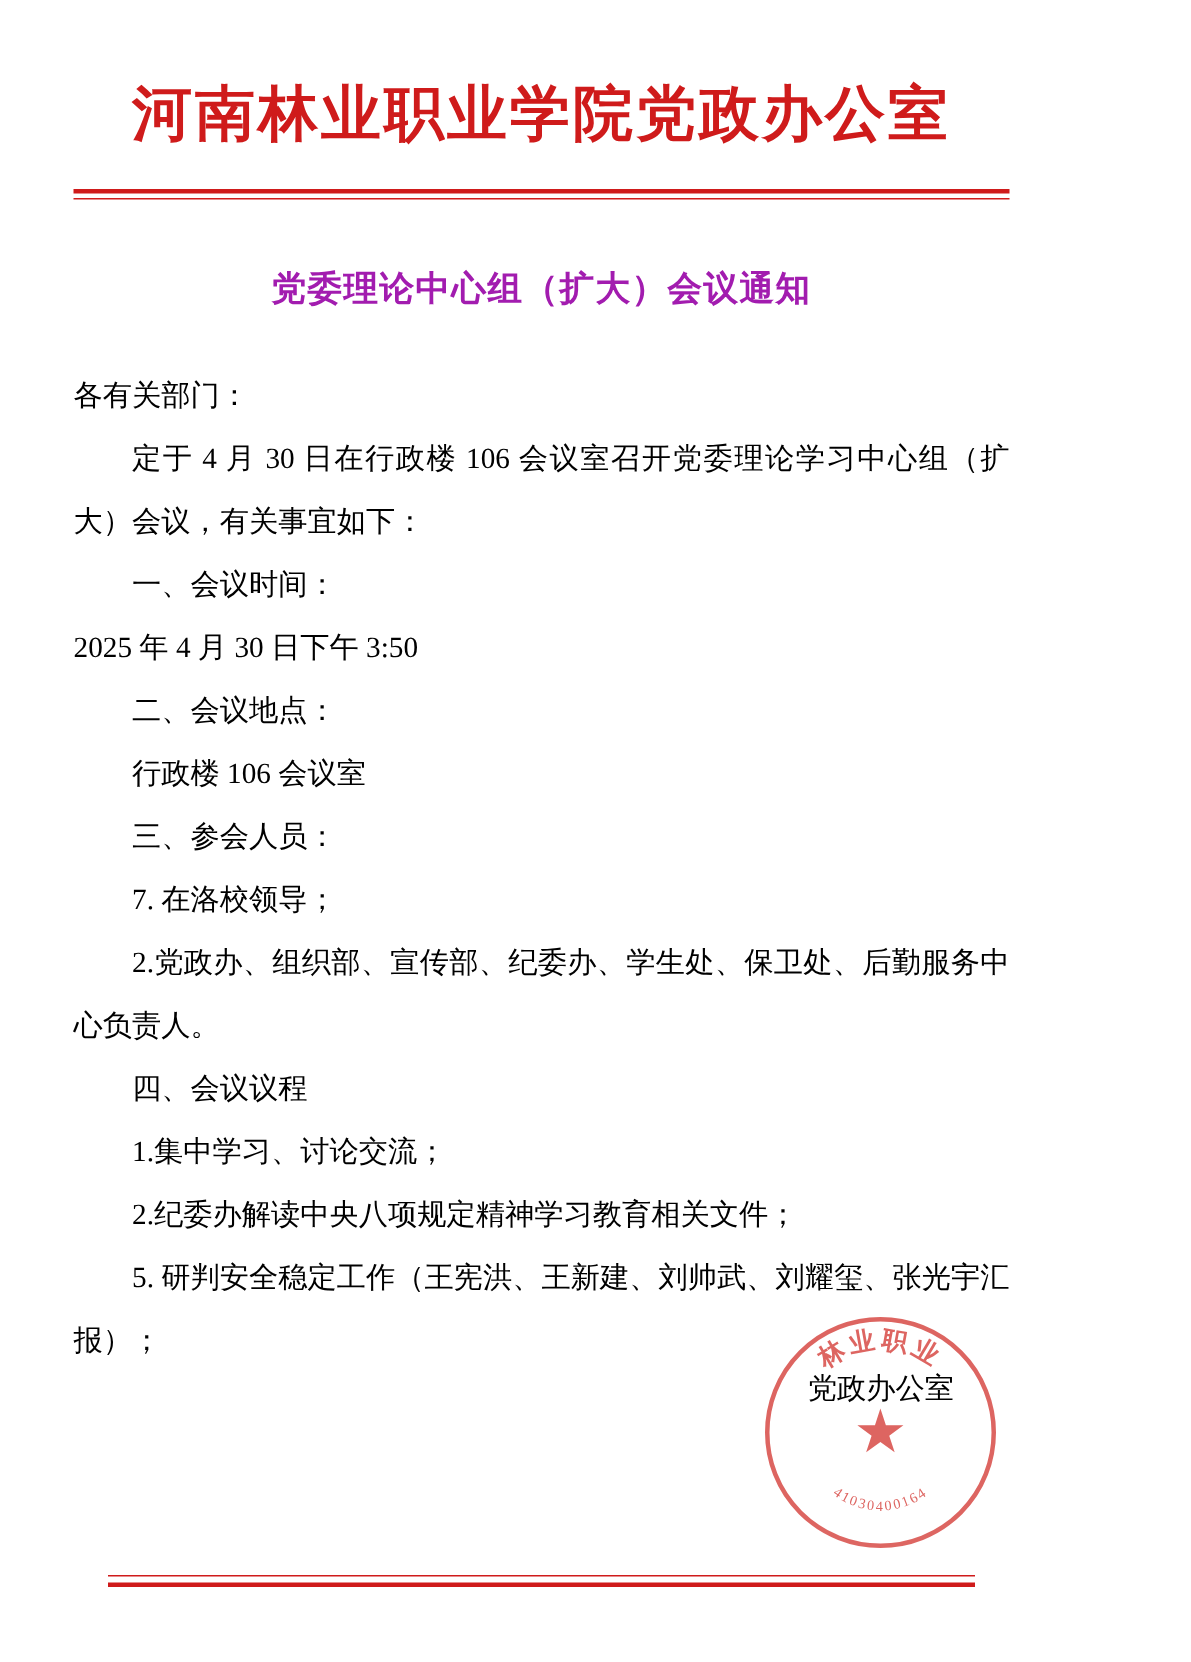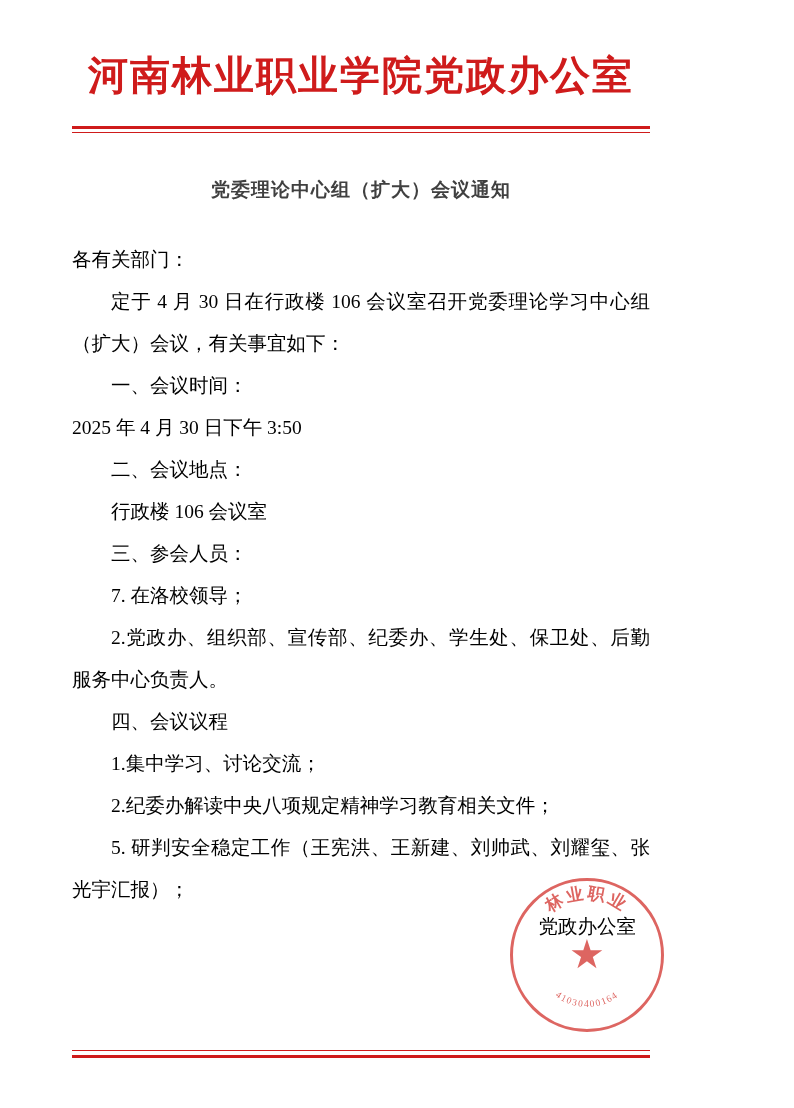--- a/index.html
+++ b/index.html
@@ -13,21 +13,21 @@
     font-family: "Liberation Serif", "DejaVu Serif", serif;
     color: #000000;
     position: relative;
     overflow: hidden;
   }
   .page {
     position: relative;
     width: 722px;
     height: 1108px;
     box-sizing: border-box;
-    padding: 0 72px;
+    padding: 0 49px;
   }
 
   
   .letterhead {
     text-align: center;
     padding-top: 52px;
   }
   .letterhead-title {
     font-family: "Liberation Serif", "DejaVu Serif", serif;
     font-weight: bold;
@@ -45,24 +45,24 @@
   .rule-thin {
     height: 1px;
     background: #cf1b1b;
     margin-top: 3px;
   }
 
   
   .doc-title {
     text-align: center;
     font-weight: bold;
-    font-size: 19px;
+    font-size: 23px;
     letter-spacing: 1px;
     margin-top: 44px;
-    color: #404040;
+    color: #a21caf;
   }
 
   
   .body-text {
     margin-top: 36px;
     font-size: 19.5px;
     line-height: 42px;
     color: #000;
   }
   .p {

